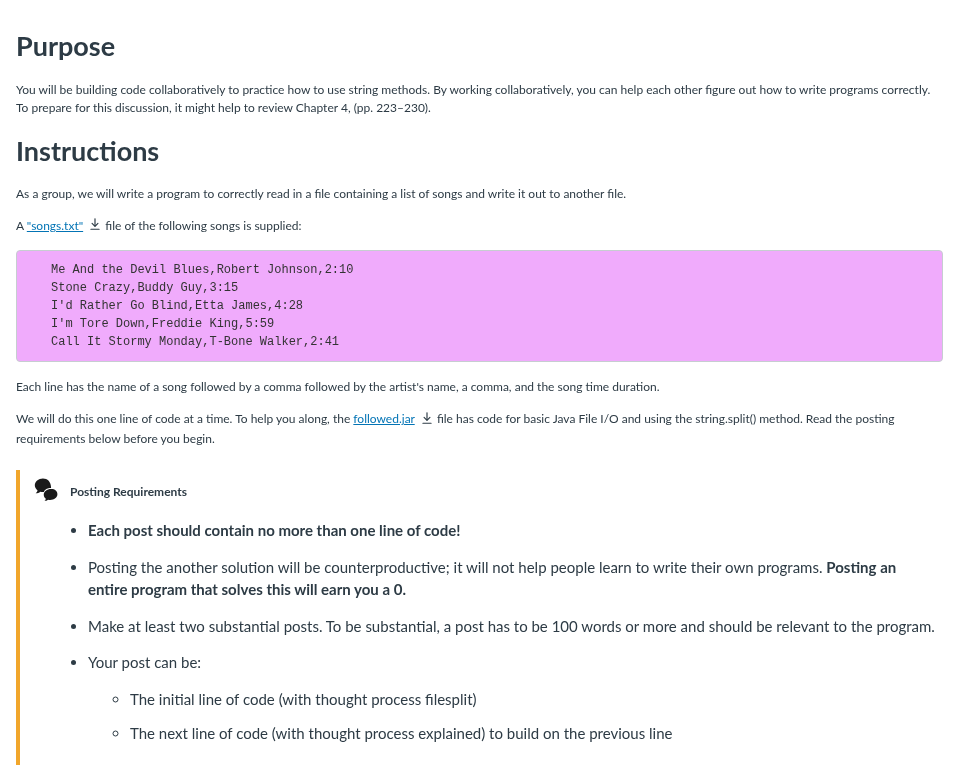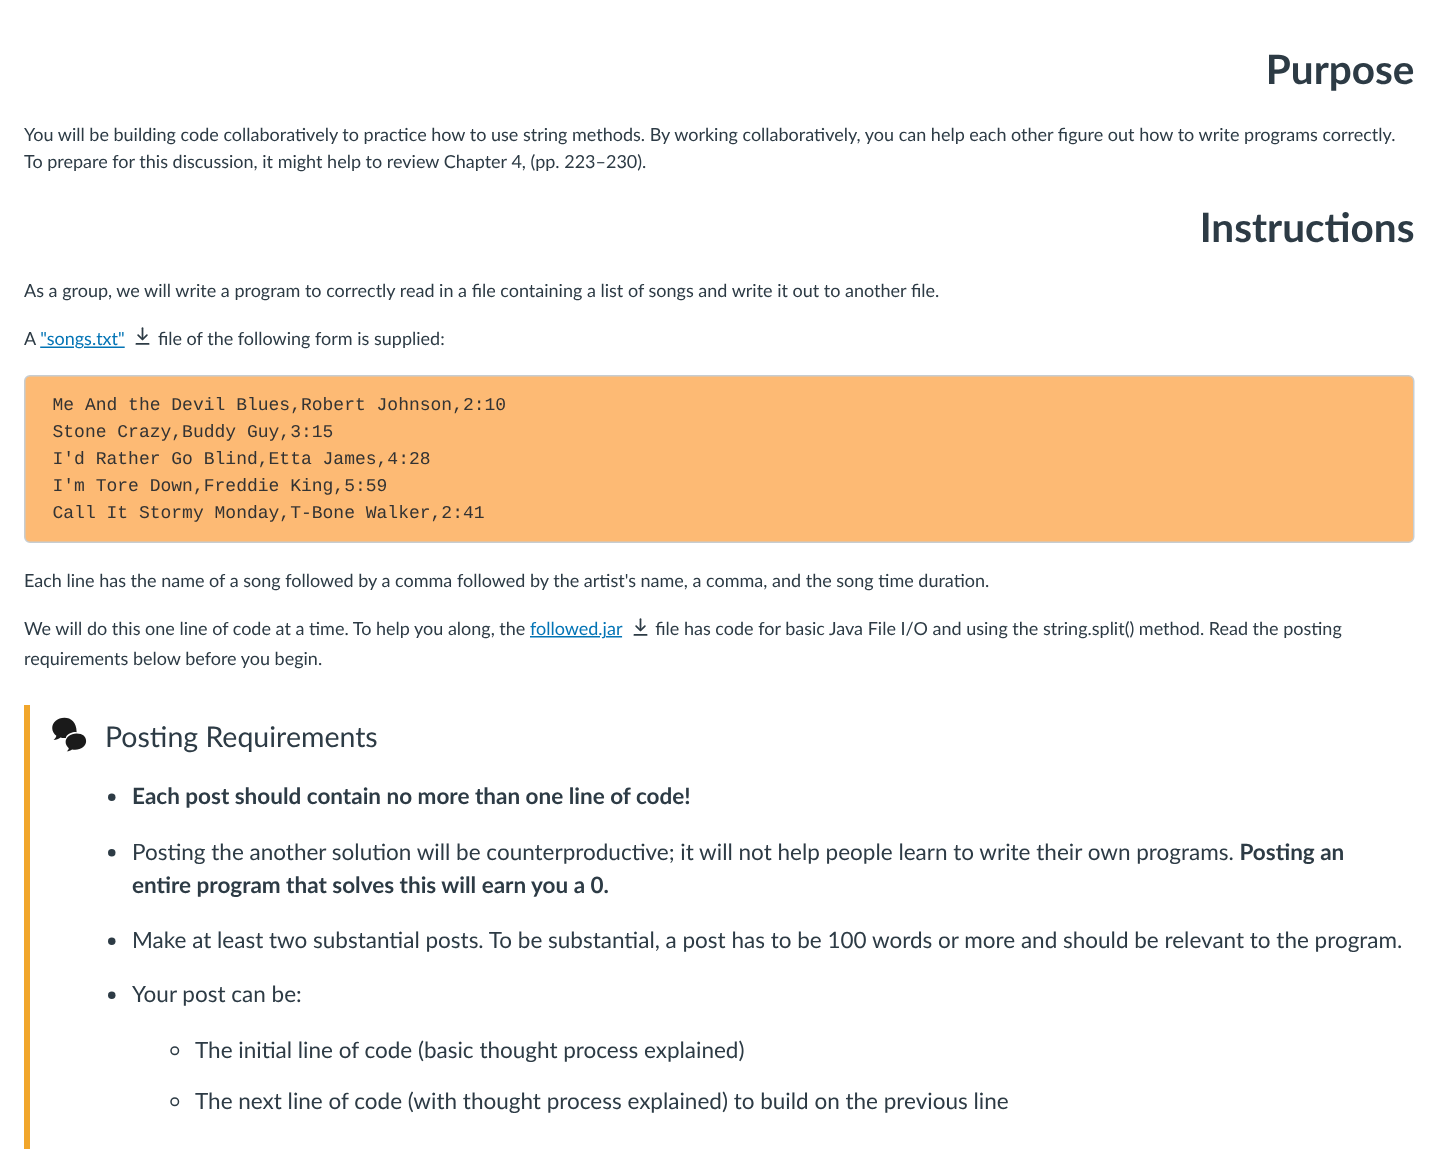--- a/index.html
+++ b/index.html
@@ -11,65 +11,64 @@
     color: #2d3b45;
     line-height: 1.5;
     width: 959px;
     background: #fff;
   }
   h2 {
     font-size: 27px;
     font-weight: 700;
     margin: 10px 0 14px 0;
     color: #2d3b45;
-    text-align: right;
   }
   p {
     margin: 0 0 14px 0;
     font-size: 12px;
     color: #2d3b45;
   }
   a.link {
     color: #0374b5;
     text-decoration: underline;
     cursor: pointer;
   }
   .dl-icon {
     display: inline-block;
     vertical-align: middle;
     margin-left: 2px;
     color: #2d3b45;
   }
   pre.codeblock {
-    background: #fdba74;
+    background: #f0abfc;
     border: 1px solid #c7cdd1;
     border-radius: 4px;
-    padding: 10px 10px 10px 18px;
+    padding: 10px 10px 10px 34px;
     font-family: Menlo, Monaco, Consolas, "Courier New", monospace;
     font-size: 12px;
     line-height: 1.5;
     color: #333;
     white-space: pre;
     margin: 0 0 16px 0;
     overflow-x: auto;
   }
   .callout {
     border-left: 4px solid #f1a62b;
     padding: 6px 6px 6px 14px;
     margin-top: 22px;
   }
   .callout-header {
     display: flex;
     align-items: center;
     gap: 10px;
     margin-bottom: 12px;
   }
   .callout-header .title {
-    font-size: 19px;
-    font-weight: 400;
+    font-size: 12px;
+    font-weight: 700;
     color: #2d3b45;
   }
   .chat-icon {
     flex-shrink: 0;
   }
   ul.outer {
     list-style: disc;
     padding-left: 54px;
     margin: 0;
   }
@@ -100,21 +99,21 @@
 
 <p>
   <span>A </span><a class="link">"songs.txt"</a>
   <span class="dl-icon">
     <svg width="14" height="14" viewBox="0 0 24 24" fill="none" stroke="#2d3b45" stroke-width="2" stroke-linecap="round" stroke-linejoin="round">
         <path d="M12 3v12"></path>
         <path d="M7 11l5 5 5-5"></path>
         <path d="M5 21h14"></path>
       </svg>
   </span>
-  <span> file of the following form is supplied:</span>
+  <span> file of the following songs is supplied:</span>
 </p>
 
 <pre class="codeblock">Me And the Devil Blues,Robert Johnson,2:10
 Stone Crazy,Buddy Guy,3:15
 I'd Rather Go Blind,Etta James,4:28
 I'm Tore Down,Freddie King,5:59
 Call It Stormy Monday,T-Bone Walker,2:41</pre>
 
 <p>Each line has the name of a song followed by a comma followed by the artist's name, a comma, and the song time duration.</p>
 
@@ -147,19 +146,19 @@
     </li>
     <li>
       <span>Posting the another solution will be counterproductive; it will not help people learn to write their own programs. </span><b>Posting an entire program that solves this will earn you a 0.</b>
     </li>
     <li>
       <span>Make at least two substantial posts. To be substantial, a post has to be 100 words or more and should be relevant to the program.</span>
     </li>
     <li>
       <span>Your post can be:</span>
       <ul class="inner">
-        <li>The initial line of code (basic thought process explained)</li>
+        <li>The initial line of code (with thought process filesplit)</li>
         <li>The next line of code (with thought process explained) to build on the previous line</li>
 
       </ul>
     </li>
   </ul>
 </div>
 
 </body></html>

